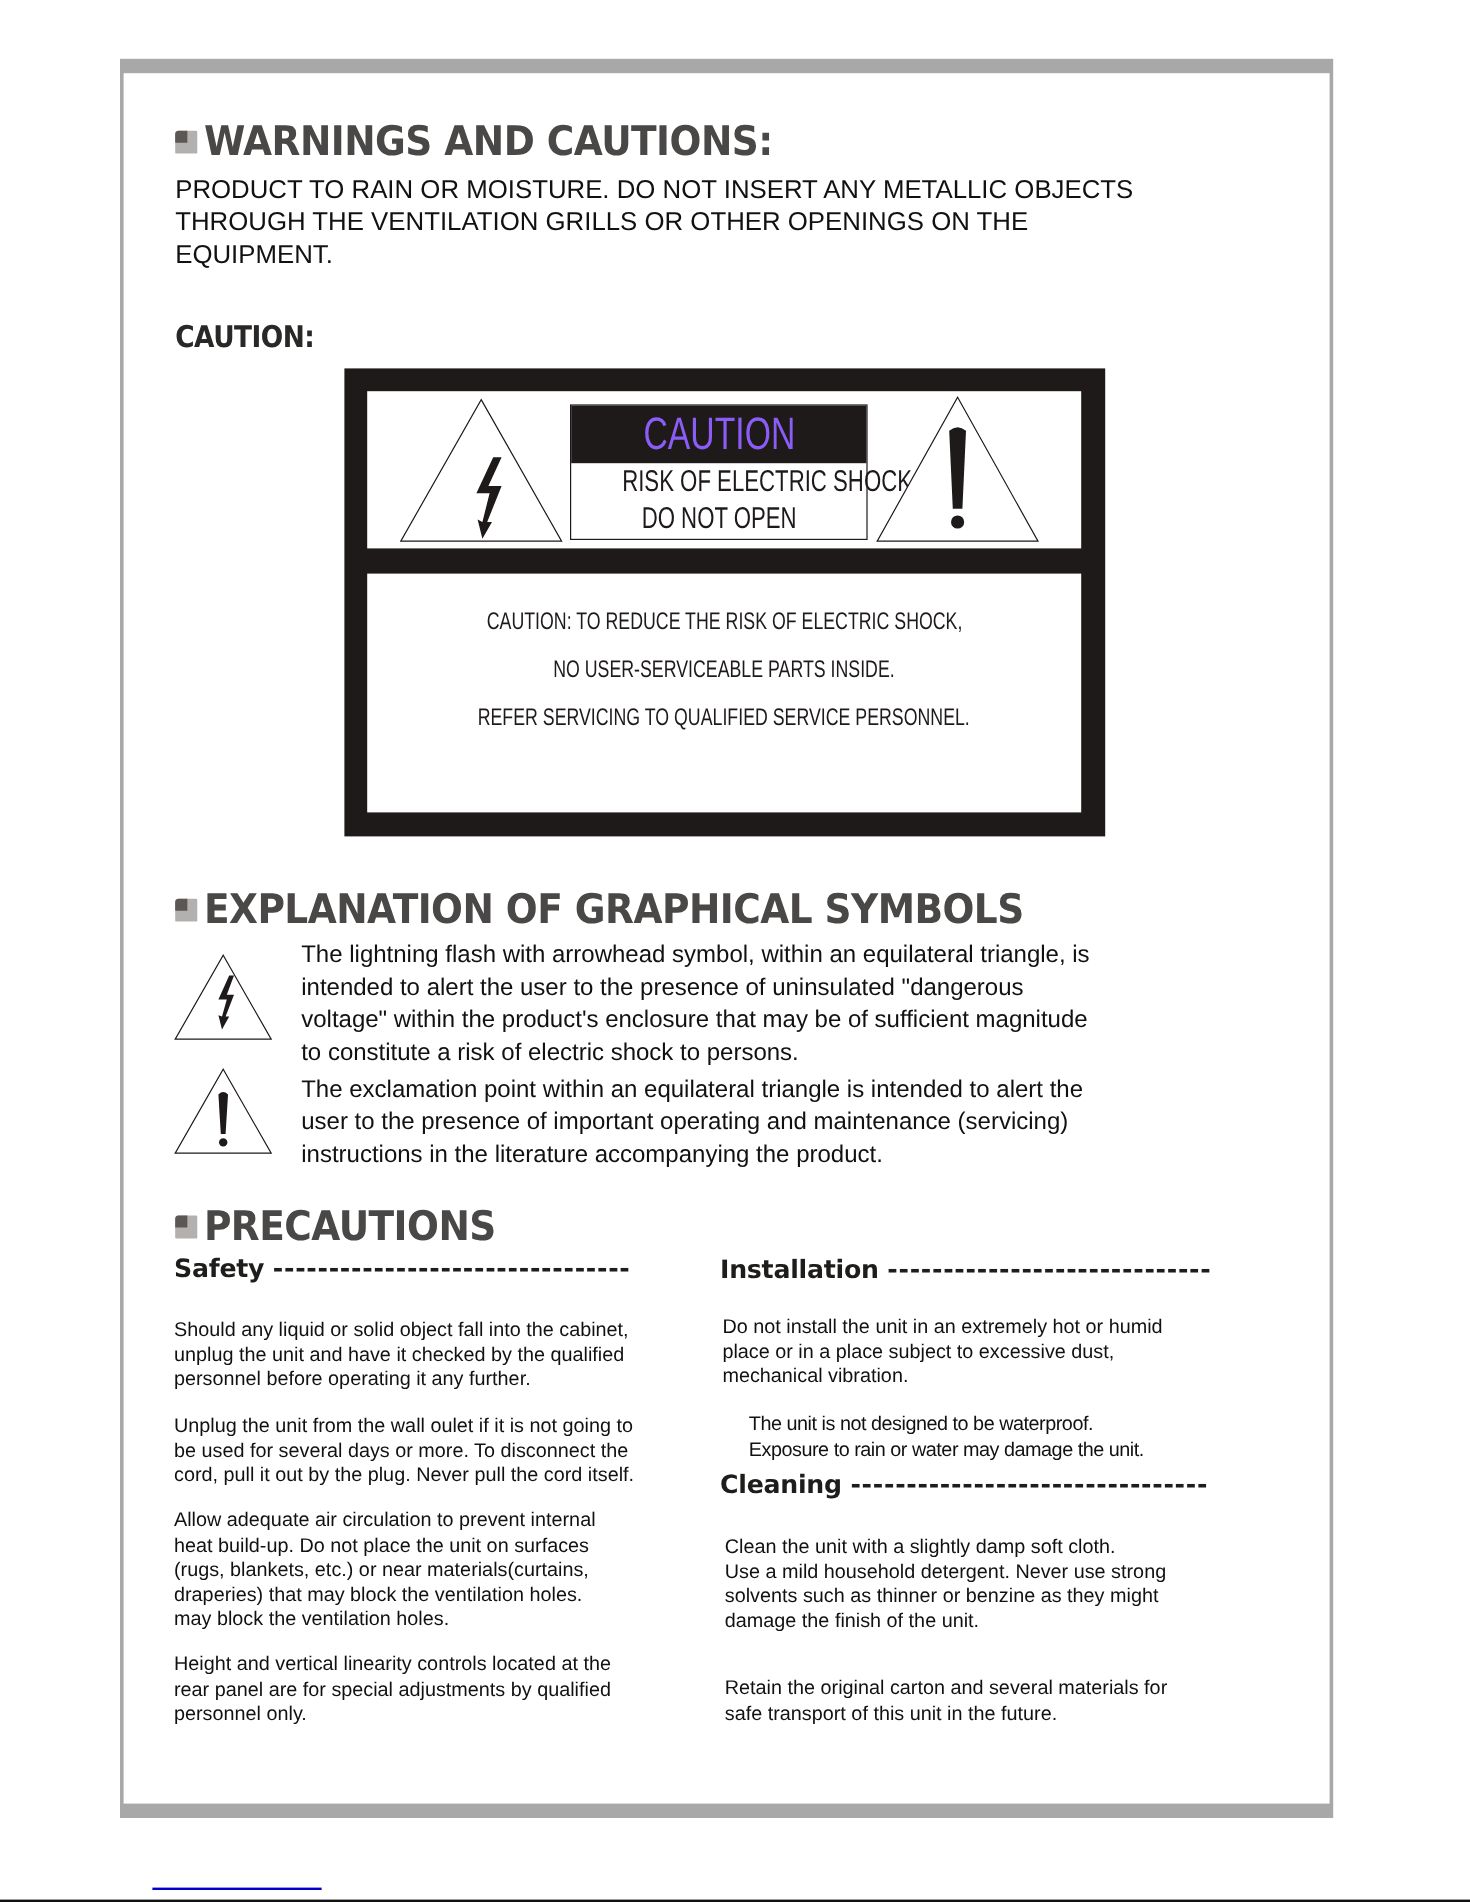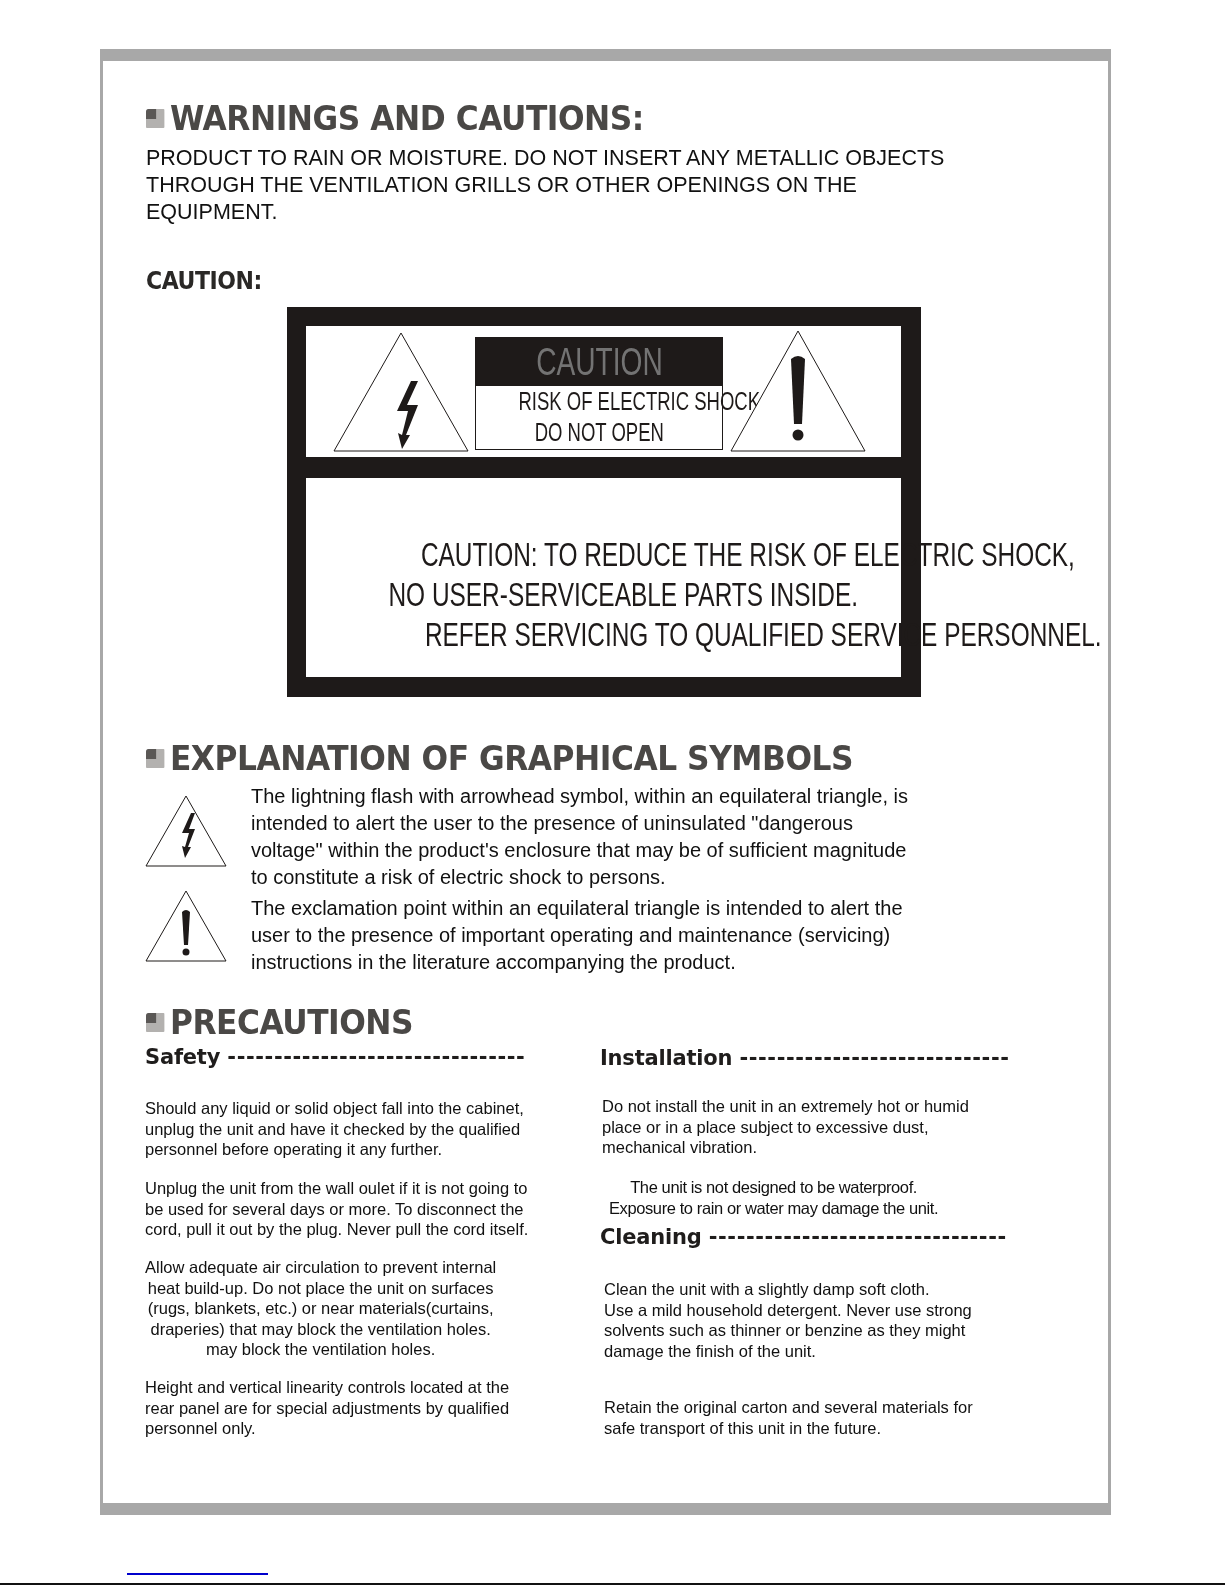--- a/index.html
+++ b/index.html
@@ -19,24 +19,24 @@
 
   .body-caps { font-size: 21.5px; line-height: 27px; color: #111; white-space: nowrap; }
 
   .caution-label { font-family: "DejaVu Sans", sans-serif; font-weight: bold; font-size: 25px; color: #2a2826; transform: scaleX(0.88); transform-origin: left center; letter-spacing: -0.5px; }
 
   
   .plate { position: absolute; left: 287px; top: 307px; width: 634px; height: 390px; background: #1e1a19; }
   .plate-top { position: absolute; left: 19px; top: 19px; width: 595px; height: 131px; background: #fff; }
   .plate-bottom { position: absolute; left: 19px; top: 171px; width: 595px; height: 199px; background: #fff; }
   .caution-box { position: absolute; left: 169px; top: 11px; width: 248px; height: 113px; border: 1px solid #1e1a19; }
-  .caution-box .black { height: 48px; background: #1e1a19; color: #737373; text-align: center; font-size: 38px; line-height: 48px; font-family: "Liberation Sans Narrow", "Liberation Sans", sans-serif; transform-origin: center; }
+  .caution-box .black { height: 48px; background: #1e1a19; color: #8b5cf6; text-align: center; font-size: 38px; line-height: 48px; font-family: "Liberation Sans Narrow", "Liberation Sans", sans-serif; transform-origin: center; }
   .narrow { display: inline-block; transform: scaleX(0.74); transform-origin: center; white-space: nowrap; }
   .caution-box .line { text-align: center; font-size: 25px; line-height: 31px; color: #1e1a19; }
-  .plate-text { position: absolute; left: 0; right: 0; text-align: center; font-size: 33px; line-height: 40px; color: #1e1a19; margin-top: 37px; }
+  .plate-text { position: absolute; left: 0; right: 0; text-align: center; font-size: 20px; line-height: 40px; color: #1e1a19; }
   .plate-text .row { display: block; }
 
   .expl-text { font-size: 20px; line-height: 27px; color: #111; white-space: nowrap; }
 
   .sub-h { font-family: "DejaVu Sans", sans-serif; font-weight: bold; font-size: 21px; color: #1f1d1c; white-space: nowrap; letter-spacing: -0.2px; }
   .sub-h .dash { font-weight: bold; letter-spacing: 0.6px; }
 
   .para { font-size: 16.5px; line-height: 20.5px; color: #111; white-space: nowrap; margin-top: 12px; }
   .para .l { display: block; }
 
@@ -129,21 +129,21 @@
 <div class="abs para" style="left:145px; top:1086px;">
   <span class="l">Should  any liquid or solid object fall into the cabinet,</span>
   <span class="l">unplug the unit and have it checked by the qualified</span>
   <span class="l">personnel before operating it any further.</span>
 </div>
 <div class="abs para" style="left:145px; top:1166px;">
   <span class="l">Unplug the unit from the wall oulet if it is not going to</span>
   <span class="l">be used for several days or more. To disconnect the</span>
   <span class="l">cord, pull it out by the plug. Never pull the cord itself.</span>
 </div>
-<div class="abs para" style="left:145px; top:1245px;text-align:center;">
+<div class="abs para" style="left:145px; top:1245px;">
   <span class="l">Allow adequate air circulation to prevent internal</span>
   <span class="l">heat build-up. Do not place the unit on surfaces</span>
   <span class="l">(rugs, blankets, etc.) or near materials(curtains,</span>
   <span class="l">draperies) that may block the ventilation holes.</span>
   <span class="l">may block the ventilation holes.</span>
 </div>
 <div class="abs para" style="left:145px; top:1365px;">
   <span class="l">Height and vertical linearity controls located at the</span>
   <span class="l">rear panel are for special adjustments by qualified</span>
   <span class="l">personnel only.</span>
@@ -151,21 +151,21 @@
 
 <div class="abs sub-h" style="left:600px; top:1046px;">
   <span>Installation</span>
   <span class="dash">-----------------------------</span>
 </div>
 <div class="abs para" style="left:602px; top:1084px;">
   <span class="l">Do not install the unit in an extremely hot or humid</span>
   <span class="l">place or in a place subject to  excessive dust,</span>
   <span class="l">mechanical vibration.</span>
 </div>
-<div class="abs para" style="left:609px; top:1165px; letter-spacing:-0.4px;text-align:center;">
+<div class="abs para" style="left:624px; top:1165px; letter-spacing:-0.4px;">
   <span class="l">The unit  is not designed to be waterproof.</span>
   <span class="l">Exposure to rain or water may damage the unit.</span>
 </div>
 
 <div class="abs sub-h" style="left:600px; top:1225px;">
   <span>Cleaning</span>
   <span class="dash">--------------------------------</span>
 </div>
 <div class="abs para" style="left:604px; top:1267px;">
   <span class="l">Clean the unit with a slightly damp soft cloth.</span>

